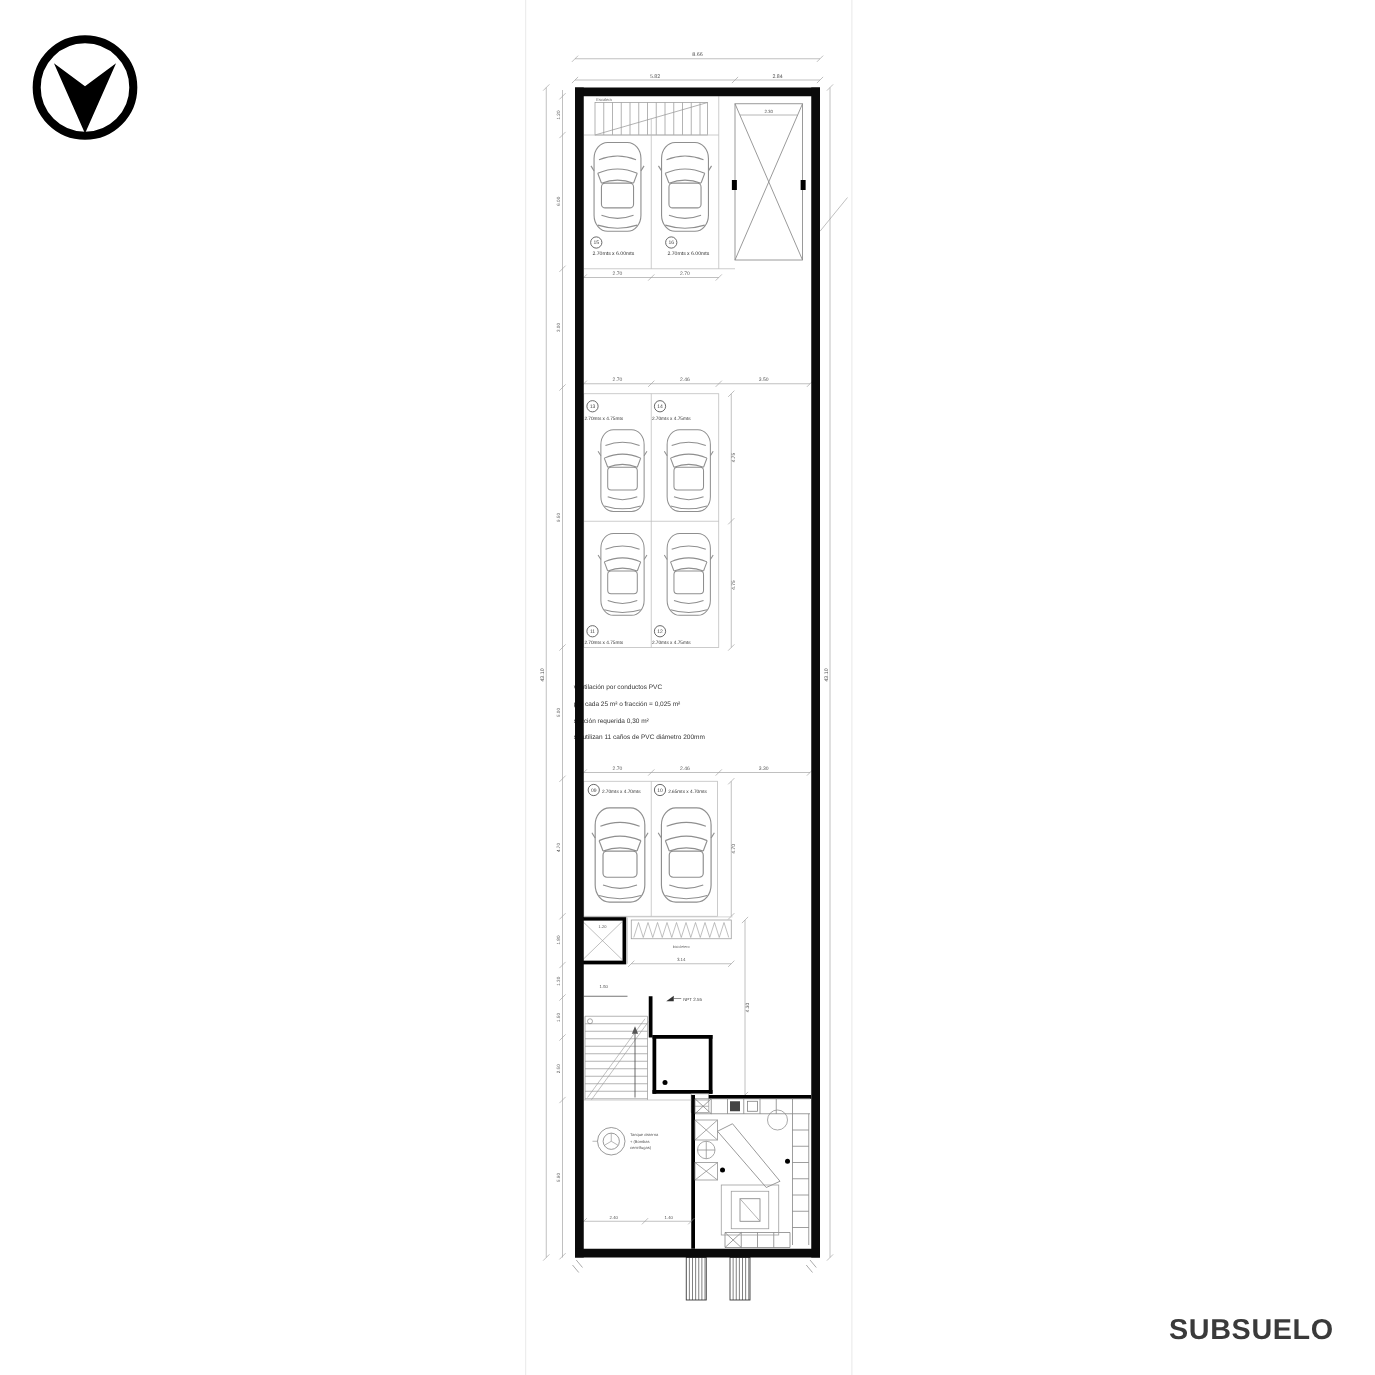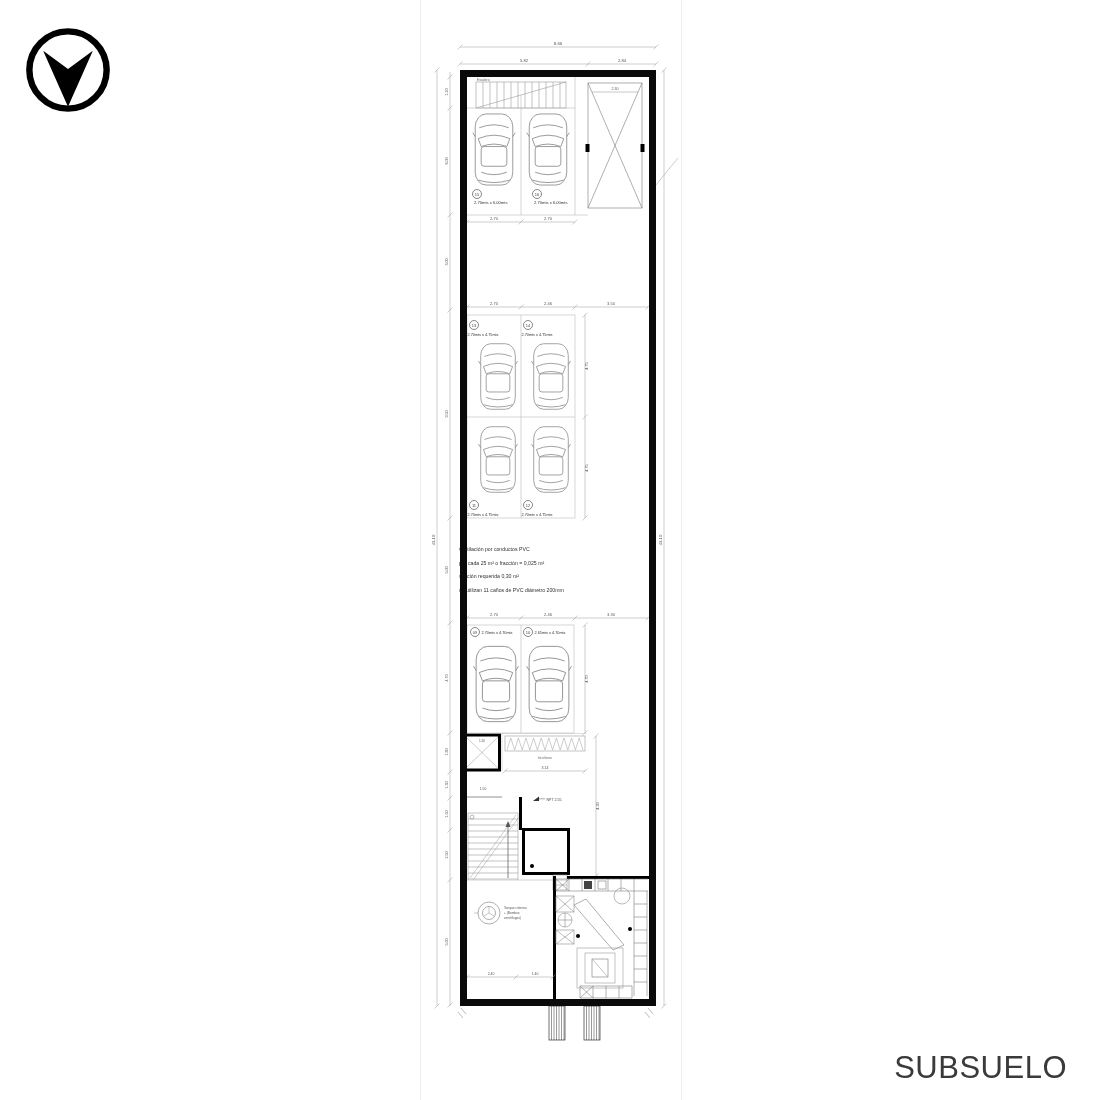--- a/index.html
+++ b/index.html
@@ -1,20 +1,20 @@
 <!DOCTYPE html>
 <html><head>
 <meta charset="utf-8">
 <style>
   html,body{margin:0;padding:0;background:#fff;}
   .canvas{position:relative;width:1100px;height:1100px;background:#ffffff;overflow:hidden;
           font-family:"Liberation Sans",sans-serif;}
   .sheet-line{position:absolute;top:0;bottom:0;width:1px;background:#ededed;}
   #logo{position:absolute;left:22px;top:24px;width:92px;height:92px;}
-  #plan-title{position:absolute;right:33px;top:1050px;font-size:31px;font-weight:400;
+  #plan-title{position:absolute;right:33px;top:1050px;font-size:23px;font-weight:700;
               color:#3a3a3a;letter-spacing:.5px;}
   svg text{font-family:"Liberation Sans",sans-serif;}
 </style>
 </head>
 <body>
 
 <div class="canvas">
 
   <div class="sheet-line" style="left:420px;"></div>
   <div class="sheet-line" style="left:681px;"></div>

